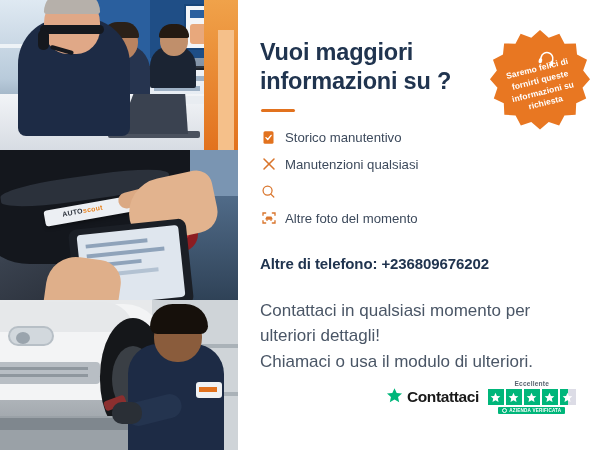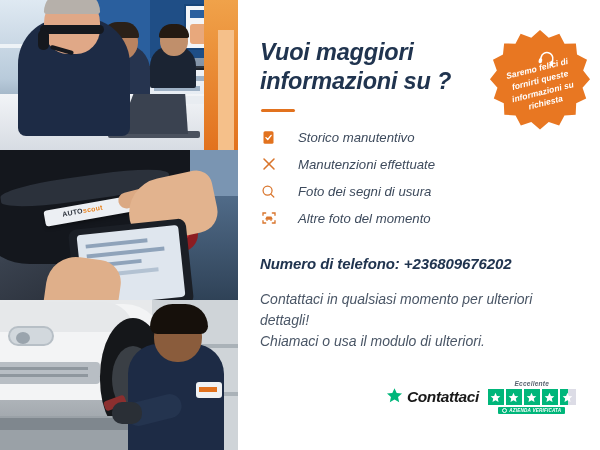--- a/index.html
+++ b/index.html
@@ -115,42 +115,41 @@
   .p3 .arm{position:absolute;right:56px;bottom:28px;width:56px;height:24px;background:#24344f;border-radius:12px;transform:rotate(-14deg);}
   .p3 .glove{position:absolute;right:96px;bottom:26px;width:30px;height:22px;background:#2a2f36;border-radius:10px;}
   .p3 .tool{position:absolute;right:112px;bottom:42px;width:22px;height:10px;background:#8b2f2f;border-radius:3px;transform:rotate(-20deg);}
 
   
   .content {
     flex: 1 1 auto;
     position: relative;
     padding: 38px 22px 0 22px;
     background: #ffffff;
-    font-style: italic;
   }
   .headline {
     color: #20344f;
     font-size: 23.5px;
     font-weight: 700;
     line-height: 1.23;
     letter-spacing: -0.2px;
     max-width: 215px;
   }
   .rule {
     width: 34px; height: 3px;
     background: #e2721e;
     margin: 13px 0 12px 1px;
     border-radius: 2px;
   }
 
   
   .features { list-style: none; }
   .feat {
     display: flex; align-items: center;
-    gap: 21px;
+    gap: 8px;
     height: 27px;
   }
   .feat-ico {
     width: 17px; height: 17px;
     flex: 0 0 17px;
     display: flex; align-items: center; justify-content: center;
     color: #d9752c;
   }
   .feat-ico svg { display: block; }
   .feat-label {
@@ -164,23 +163,23 @@
   .phone-row {
     margin-top: 23px;
     color: #20344f;
     font-size: 15px;
     font-weight: 700;
     letter-spacing: -0.1px;
     white-space: nowrap;
   }
   .phone-row .num { font-weight: 700; }
   .sub {
-    margin-top: 17px;
+    margin-top: 26px;
     color: #4a5666;
-    font-size: 14px;
+    font-size: 17px;
     line-height: 1.5;
   }
 
   
   .burst {
     position: absolute;
     right: 8px; top: 28px;
     width: 104px; height: 104px;
     color: #fff;
   }
@@ -358,31 +357,30 @@
       </li>
 
       <li class="feat">
         <span class="feat-ico">
           <svg width="16" height="16" viewBox="0 0 24 24" fill="none" stroke="#d9752c" stroke-width="2.3" stroke-linecap="round">
             <path d="M4.5 4.5L19.5 19.5"></path>
             <path d="M19.5 4.5L4.5 19.5"></path>
             <circle cx="12" cy="12" r="1.6" fill="#d9752c" stroke="none"></circle>
           </svg>
         </span>
-        <span class="feat-label">Manutenzioni effettuate</span>
+        <span class="feat-label">Manutenzioni qualsiasi</span>
       </li>
 
       <li class="feat">
         <span class="feat-ico">
           <svg width="15" height="15" viewBox="0 0 24 24" fill="none" stroke="#d9752c" stroke-width="2" stroke-linecap="round">
             <circle cx="10.5" cy="10.5" r="7.2"></circle>
             <path d="M15.8 16.2L20.5 20.8"></path>
           </svg>
         </span>
-        <span class="feat-label">Foto dei segni di usura</span>
       </li>
 
       <li class="feat">
         <span class="feat-ico">
           <svg width="16" height="16" viewBox="0 0 24 24" fill="none" stroke="#d9752c" stroke-width="2" stroke-linecap="round">
             <path d="M3 8V4.5h4"></path>
               <path d="M21 8V4.5h-4"></path>
             <path d="M3 16v3.5h4"></path>
               <path d="M21 16v3.5h-4"></path>
             <path d="M7 14.6h10v-2.2l-1.4-2.6H8.4L7 12.4z" fill="#d9752c" stroke="none"></path>
@@ -390,21 +388,21 @@
             <circle cx="15" cy="15.4" r="1.1" fill="#d9752c" stroke="none"></circle>
           </svg>
         </span>
         <span class="feat-label">Altre foto del momento</span>
       </li>
 
 
     </ul>
 
     <div class="phone-row">
-      <span>Numero di telefono: </span><span class="num">+236809676202</span>
+      <span>Altre di telefono: </span><span class="num">+236809676202</span>
     </div>
 
     <div class="sub">
       <div>Contattaci in qualsiasi momento per ulteriori dettagli!</div>
       <div>Chiamaci o usa il modulo di ulteriori.</div>
     </div>
 
     <div class="burst">
       <svg viewBox="0 0 100 100" width="104" height="104" aria-hidden="true">
         <path fill="#e87722" d="M50 2 L58.4 9.3 L68.6 5.6 L73.6 15.2 L84.5 14.8 L85.6 25.6 L95.2 30.6

